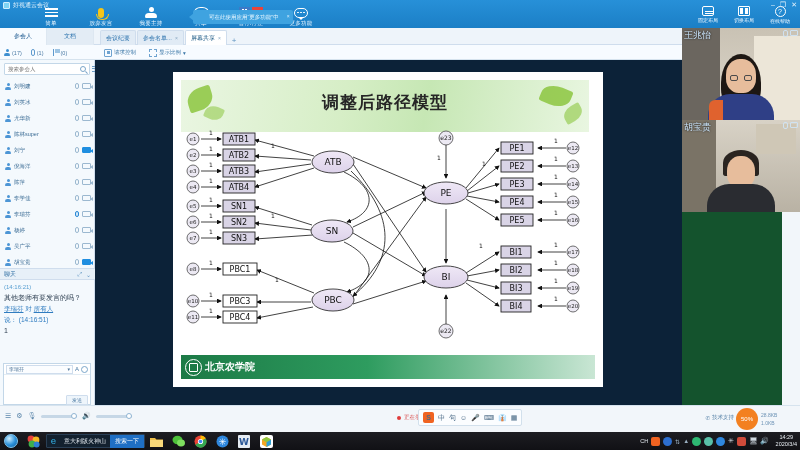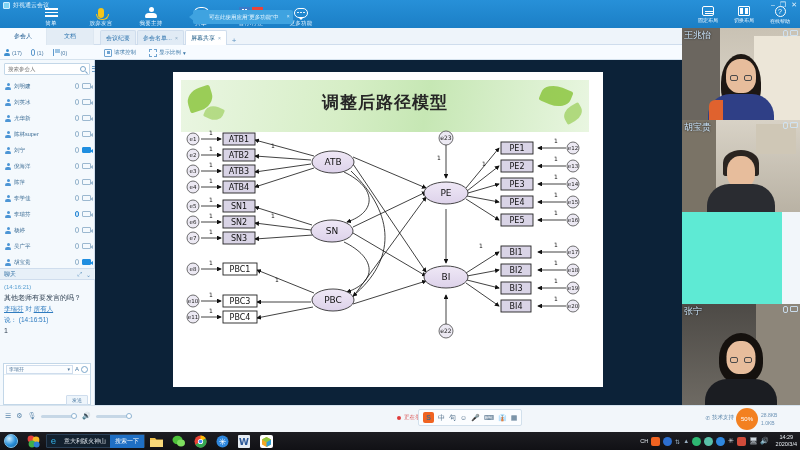--- a/index.html
+++ b/index.html
@@ -228,21 +228,21 @@
     position:absolute;left:8px;right:8px;bottom:8px;height:24px;
     background:linear-gradient(90deg,#1c7a46,#2e9c5f 45%,#c9e6d4);
     display:flex;align-items:center;gap:3px;padding-left:4px;
   }
   .uni-logo{width:17px;height:17px;border-radius:50%;border:1.4px solid #fff;background:#1c7a46;
      display:flex;align-items:center;justify-content:center;}
   .uni-logo i{width:9px;height:9px;border:1.2px solid #fff;border-radius:1px;display:block;}
   .uni-name{font-size:10px;color:#fff;font-family:"DejaVu Serif","Liberation Serif",serif;font-weight:bold;}
 
   
-  .vidcol{position:absolute;left:682px;top:28px;width:100px;height:377px;background:#5eead4;}
+  .vidcol{position:absolute;left:682px;top:28px;width:100px;height:377px;background:#14532d;}
   .vtile{position:absolute;left:0;width:118px;height:92px;overflow:hidden;}
   .vtile .vname{
     position:absolute;left:2px;top:1px;font-size:9px;color:#cfe9ff;
     text-shadow:0 0 2px #000; font-family:"DejaVu Sans",sans-serif;
   }
   .vtile .vstatus{position:absolute;right:2px;top:2px;display:flex;gap:2px;}
   .vmic{width:5px;height:7px;border:1px solid #cfe4f6;border-radius:2px;opacity:.9;}
   .vcam{width:8px;height:6px;border:1px solid #cfe4f6;border-radius:1px;opacity:.9;}
   .scene{position:absolute;inset:0;}
   .person{position:absolute;bottom:0;left:50%;transform:translateX(-50%);}
@@ -861,20 +861,26 @@
               <text x="375" y="67">1</text>
                 <text x="375" y="85">1</text>
               <text x="375" y="117">1</text>
                 <text x="375" y="135">1</text>
               <text x="375" y="153">1</text>
                 <text x="375" y="171">1</text>
             </g>
           </svg>
         </div>
 
+        <div class="slide-foot">
+          <span class="uni-logo">
+              <i></i>
+            </span>
+          <span class="uni-name">北京农学院</span>
+        </div>
       </div>
     </div>
 
     <div class="vidcol">
       <div class="vtile" style="top:0;background:linear-gradient(#c9c2b4,#ded8cc)">
         <div class="scene">
           <div style="position:absolute;left:0;top:0;width:38px;height:92px;background:#6b665f"></div>
           <div style="position:absolute;right:0;top:8px;width:46px;height:84px;background:#ece6d8"></div>
           <div class="person" style="width:72px;height:66px">
             <div class="hair" style="top:0;width:40px;height:58px;background:#1d1713"></div>
@@ -905,39 +911,20 @@
           </div>
         </div>
         <span class="vname">胡宝贵</span>
         <span class="vstatus">
           <span class="vmic"></span>
           <span class="vcam"></span>
         </span>
       </div>
 
 
-      <div class="vtile" style="top:276px;height:101px;background:linear-gradient(#4d4a46,#6e6a63)">
-        <div class="scene">
-          <div style="position:absolute;right:0;top:0;width:44px;height:101px;background:#8d867a"></div>
-          <div class="person" style="width:78px;height:72px">
-            <div class="hair" style="top:0;width:44px;height:50px;background:#15110e"></div>
-            <div class="head" style="top:8px;width:29px;height:33px;"></div>
-            <div class="glasses" style="top:24px;">
-                <i></i>
-                <i></i>
-              </div>
-            <div class="body" style="bottom:0;width:72px;height:26px;background:#1b1d22"></div>
-          </div>
-        </div>
-        <span class="vname">张宁</span>
-        <span class="vstatus">
-          <span class="vmic"></span>
-          <span class="vcam"></span>
-        </span>
-      </div>
     </div>
 
     <div class="botstrip">
       <div class="vol-group">
         <span class="v-ic">☰</span>
         <span class="v-ic">⚙</span>
         <span class="v-ic">🎙</span>
         <span class="slider">
             <b></b>
           </span>

